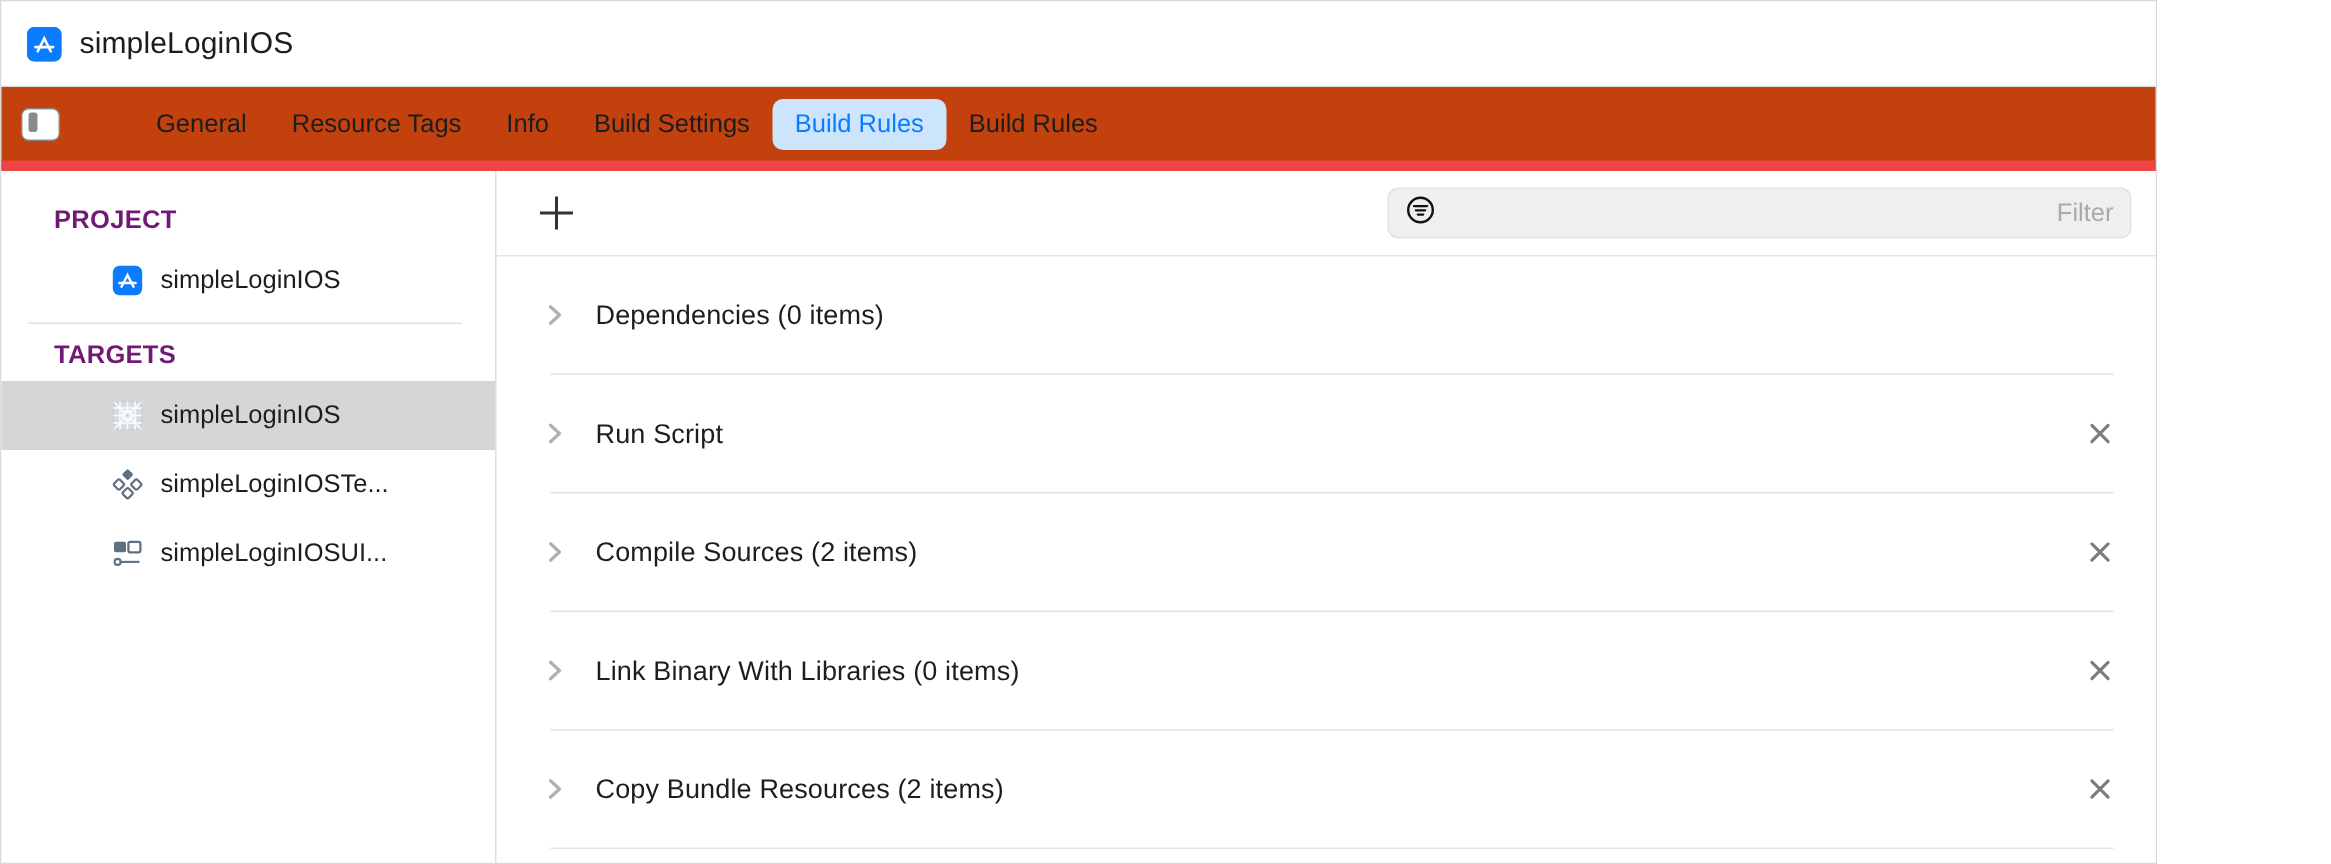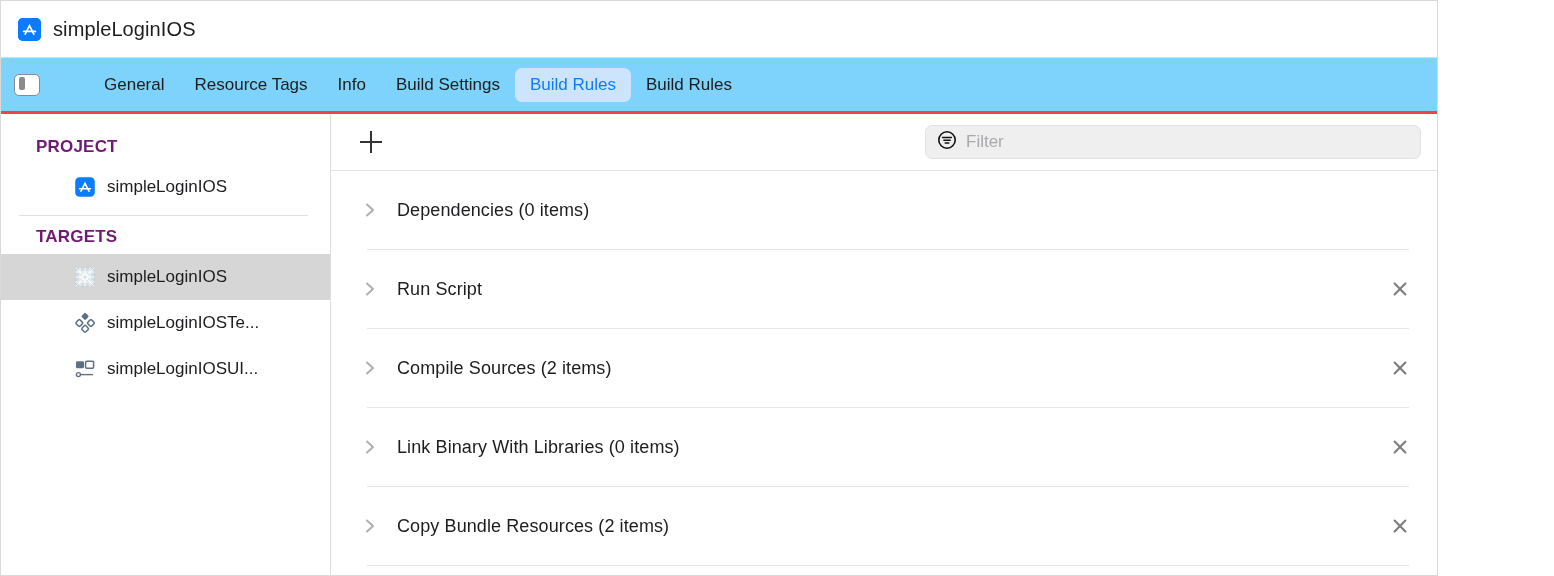--- a/index.html
+++ b/index.html
@@ -48,22 +48,22 @@
     position: relative;
     flex: none;
     display: block;
   }
   .appstore-icon svg { display: block; }
 
   
   .tabbar {
     height: 56px;
     min-height: 56px;
-    background: #7dd3fc;
-    border-bottom: 3px solid #ef4444;
+    background: #c2410c;
+    border-bottom: 7px solid #ef4444;
     display: flex;
     align-items: center;
     padding-left: 13px;
   }
   .sidebar-toggle {
     width: 26px;
     height: 22px;
     border: 1.6px solid #8a8a8a;
     border-radius: 5px;
     position: relative;
@@ -179,20 +179,21 @@
     margin-left: auto;
     width: 496px;
     height: 34px;
     background: #efeff0;
     border: 1px solid #e2e2e4;
     border-radius: 7px;
     display: flex;
     align-items: center;
     padding: 0 11px;
     gap: 9px;
+    justify-content: space-between;
   }
   .filter-placeholder {
     font-size: 17px;
     color: #aaaaac;
   }
 
   .phases {
     flex: 1;
     overflow: hidden;
     position: relative;

